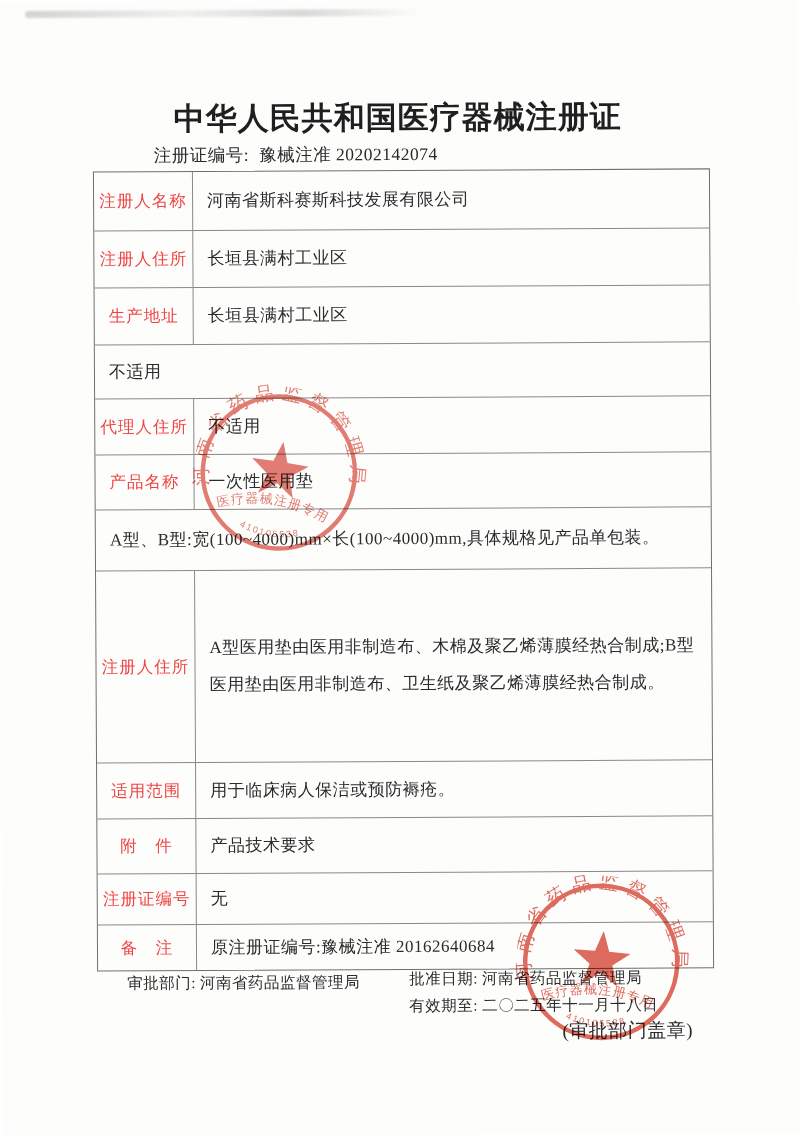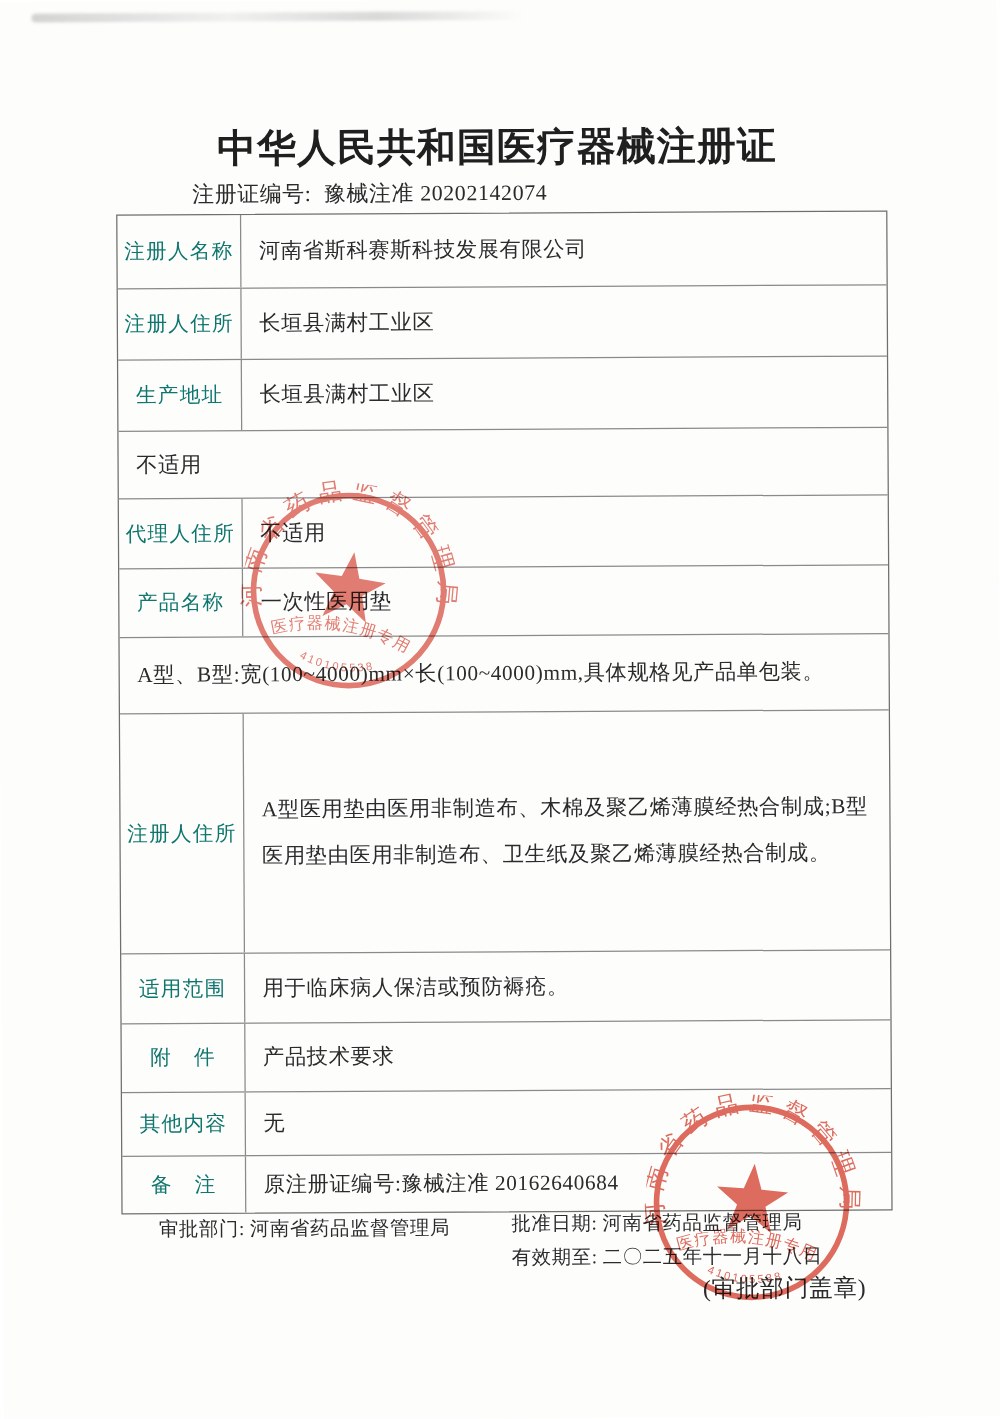--- a/index.html
+++ b/index.html
@@ -39,21 +39,21 @@
     box-sizing:border-box;
     background:transparent;
   }
   .row{display:flex;box-sizing:border-box;}
   .row + .row{border-top:1px solid #8a8a8a;}
   .cell{box-sizing:border-box;display:flex;align-items:center;}
   .cell.label{
     width:99px;min-width:99px;
     border-right:1px solid #8a8a8a;
     justify-content:center;text-align:left;
-    font-size:16.5px;letter-spacing:1px;color:#0f766e;
+    font-size:16.5px;letter-spacing:1px;color:#ef4444;
     padding:2px 4px;
   }
   .cell.value{
     flex:1;padding:4px 10px 4px 14px;
     font-size:17px;line-height:1.75;color:#2b2b2b;
     letter-spacing:.5px;
   }
   .row:nth-child(1){height:58px}
   .row:nth-child(2){height:57px}
   .row:nth-child(3){height:57px}
@@ -130,21 +130,21 @@
     </div>
     <div class="row">
       <div class="cell label">适用范围</div>
       <div class="cell value">用于临床病人保洁或预防褥疮。</div>
     </div>
     <div class="row">
       <div class="cell label">附　件</div>
       <div class="cell value">产品技术要求</div>
     </div>
     <div class="row">
-      <div class="cell label">其他内容</div>
+      <div class="cell label">注册证编号</div>
       <div class="cell value">无</div>
     </div>
     <div class="row">
       <div class="cell label">备　注</div>
       <div class="cell value">原注册证编号:豫械注准 20162640684</div>
     </div>
   </div>
 
   <div class="footer-line f-dept">
     <span class="lbl">审批部门:</span><span>河南省药品监督管理局</span>

